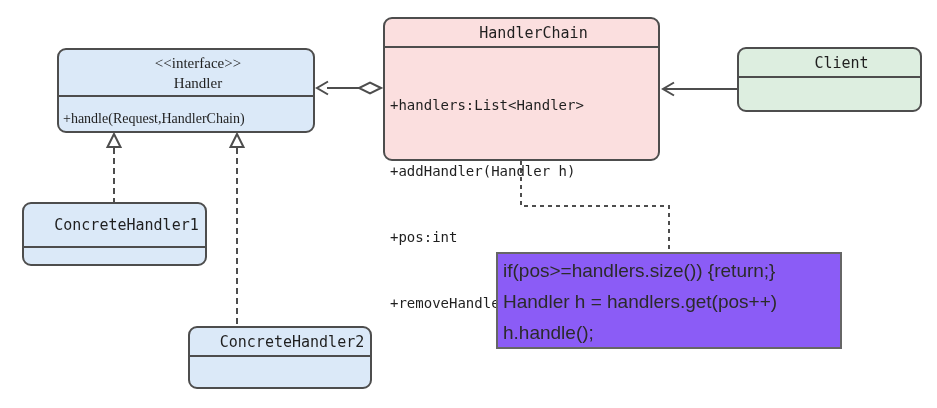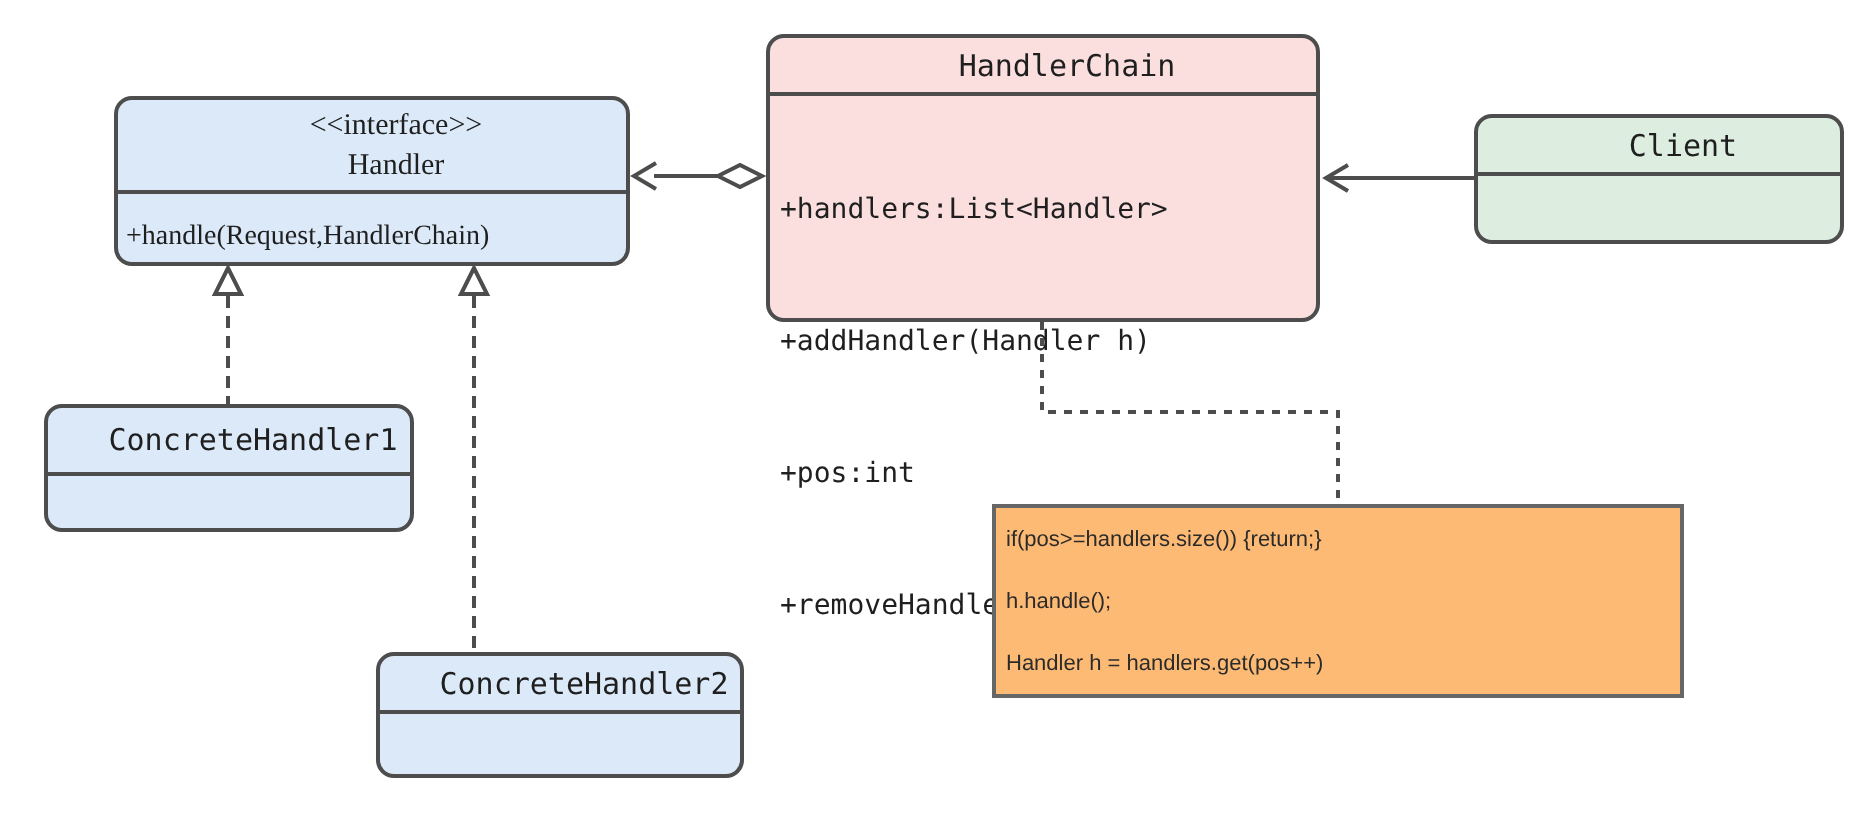--- a/index.html
+++ b/index.html
@@ -51,24 +51,24 @@
     position: absolute;
     left: 0; top: 0;
     width: 937px; height: 408px;
     pointer-events: none;
   }
   .note-box {
     position: absolute;
     box-sizing: border-box;
     left: 496px; top: 252px;
     width: 346px; height: 97px;
-    background: #fdba74;
+    background: #8b5cf6;
     border: 2px solid #666666;
     font-family: "Liberation Sans", sans-serif;
-    font-size: 11px;
+    font-size: 19px;
     color: #2b2b2b;
     padding: 1px 5px;
   }
   .note-line { height: 31px; line-height: 31px; white-space: pre; }
 </style>
 </head>
 <body>
 
 <div id="canvas">
 
@@ -105,40 +105,40 @@
       <div>HandlerChain</div>
     </div>
     <div class="uml-members" style="height:111px;">
       <div>+handlers:List&lt;Handler&gt;</div>
       <div>+addHandler(Handler h)</div>
       <div>+pos:int</div>
       <div>+removeHandler(Handler h)</div>
     </div>
   </div>
 
-  <div class="uml-box green" style="left:737px; top:57px; width:185px; height:65px;">
+  <div class="uml-box green" style="left:737px; top:47px; width:185px; height:65px;">
     <div class="uml-title" style="height:29px;">
       <div>Client</div>
     </div>
     <div class="uml-empty"></div>
   </div>
 
   <div class="uml-box blue" style="left:22px; top:202px; width:185px; height:64px;">
-    <div class="uml-title" style="height:34px;">
+    <div class="uml-title" style="height:44px;">
       <div>ConcreteHandler1</div>
     </div>
     <div class="uml-empty"></div>
   </div>
 
   <div class="uml-box blue" style="left:146px; top:326px; width:184px; height:63px;margin-left:42px;">
     <div class="uml-title" style="height:29px;">
       <div>ConcreteHandler2</div>
     </div>
     <div class="uml-empty"></div>
   </div>
 
   <div class="note-box">
     <div class="note-line">if(pos&gt;=handlers.size()) {return;}</div>
+    <div class="note-line">Handler h = handlers.get(pos++)</div>
     <div class="note-line">h.handle();</div>
-    <div class="note-line">Handler h = handlers.get(pos++)</div>
   </div>
 
 </div>
 
 </body></html>

